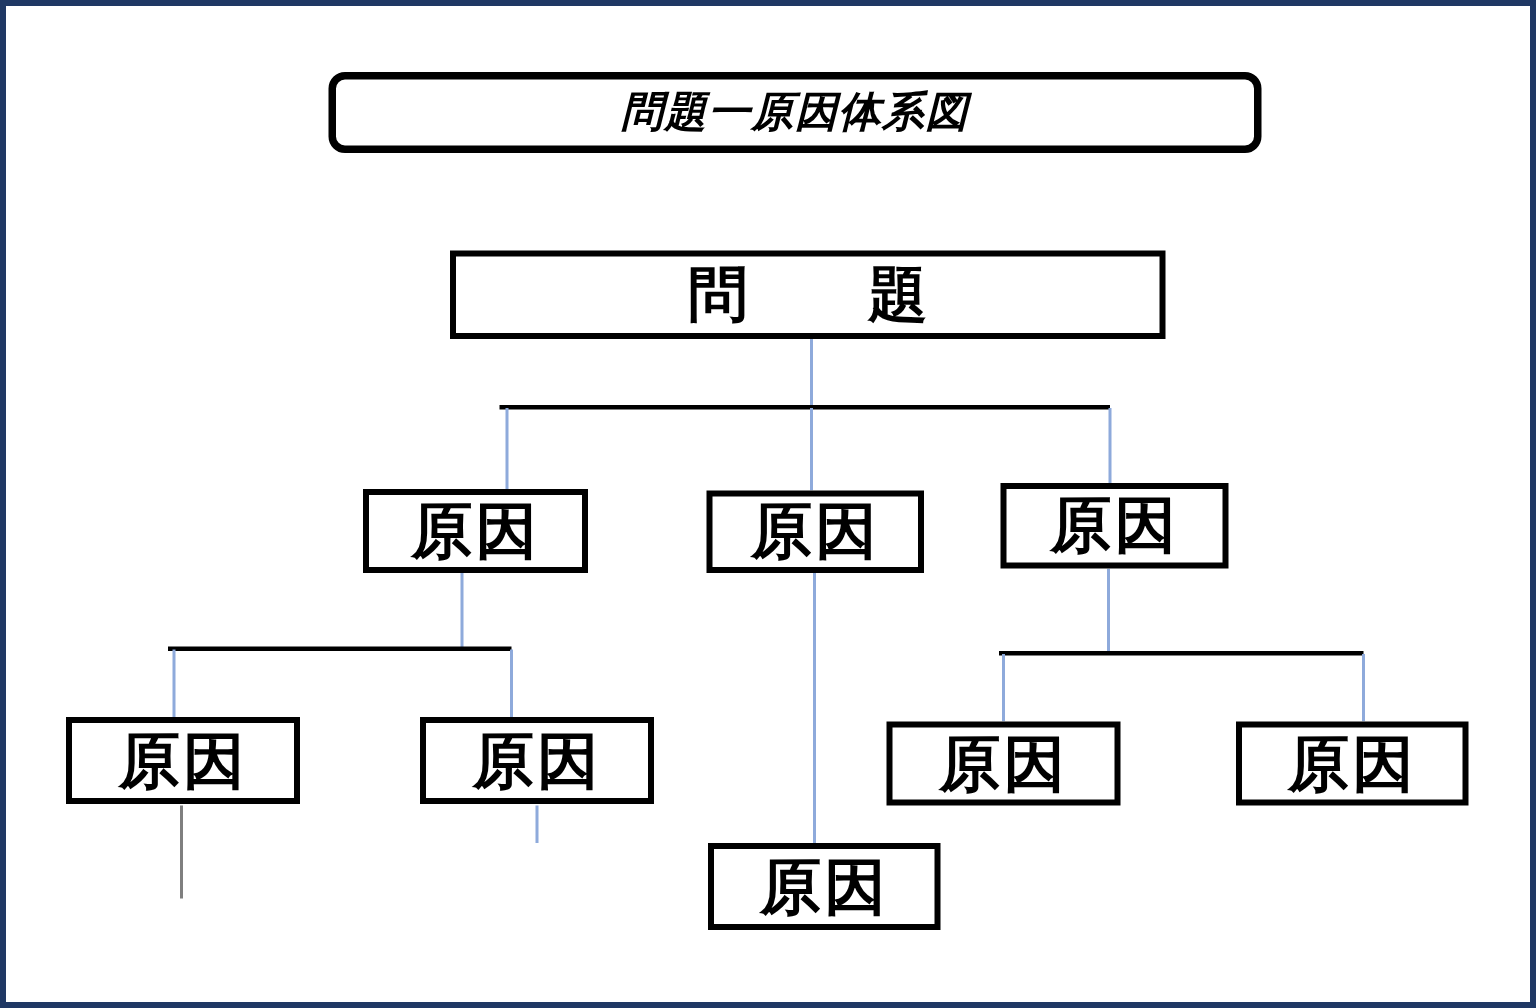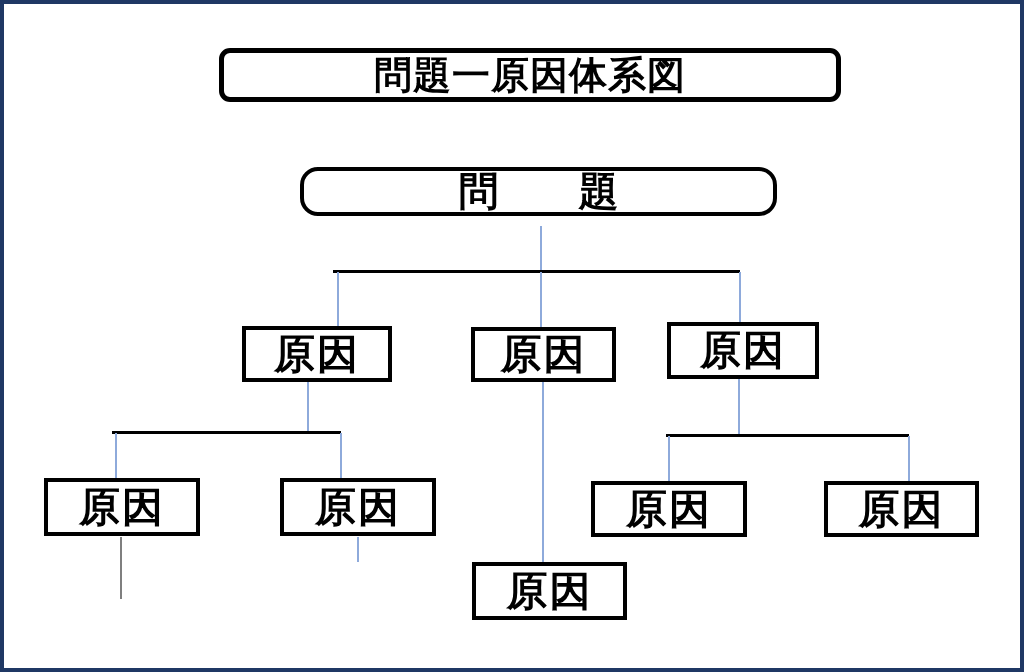--- a/index.html
+++ b/index.html
@@ -17,38 +17,38 @@
   .box{
     position:absolute;
     border:4px solid var(--box_border);
     background:var(--background);
     display:flex; align-items:center; justify-content:center;
     color:var(--text); font-weight:bold; white-space:pre;
     z-index:2;
   }
   .title-box{
     border-width:5px; border-radius:11px;
-    font-size:38px; letter-spacing:1px;
+    font-size:28px; letter-spacing:1px;font-style:italic;
   }
   .root-box{ font-size:40px; }
   .cause-box{ font-size:41px; letter-spacing:2px; }
   .hline{ position:absolute; height:3px; background:var(--connector_black); z-index:1; }
   .vline{ position:absolute; width:2px; background:var(--connector_blue); z-index:1; }
   .vline.gray{ background:var(--connector_gray); }
 </style>
 </head>
 <body>
 
 <div class="canvas">
 
   <div class="box title-box" style="left:215px; top:44px; width:622px; height:54px;">
     <span>問題一原因体系図</span>
   </div>
 
-  <div class="box root-box" style="left:296px; top:163px; width:477px; height:49px;border-radius:18px;">
+  <div class="box root-box" style="left:296px; top:163px; width:477px; height:59px;">
     <span>問　　題</span>
   </div>
 
   <div class="vline" style="left:536px; top:222px; height:45px;"></div>
 
   <div class="hline" style="left:329px; top:266px; width:407px;"></div>
 
   <div class="vline" style="left:333px; top:268px; height:54px;"></div>
   <div class="vline" style="left:536px; top:268px; height:55px;"></div>
   <div class="vline" style="left:735px; top:268px; height:50px;"></div>

